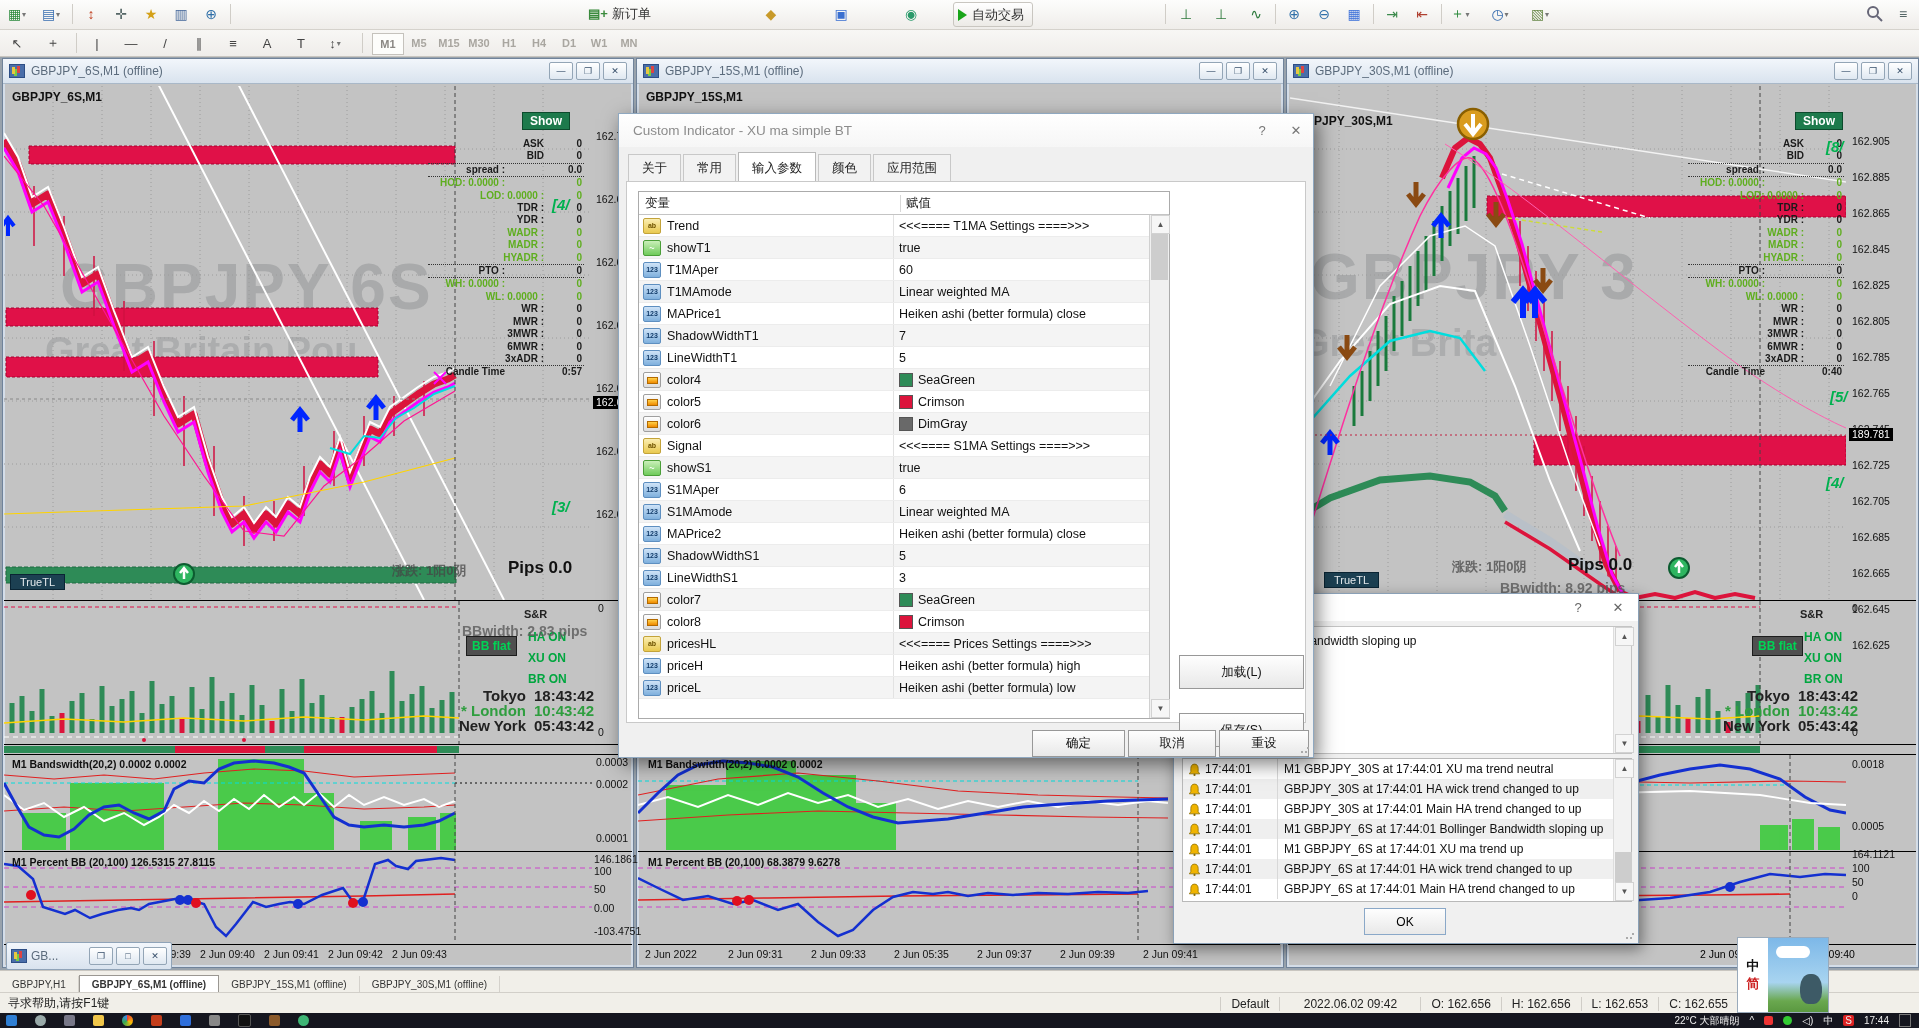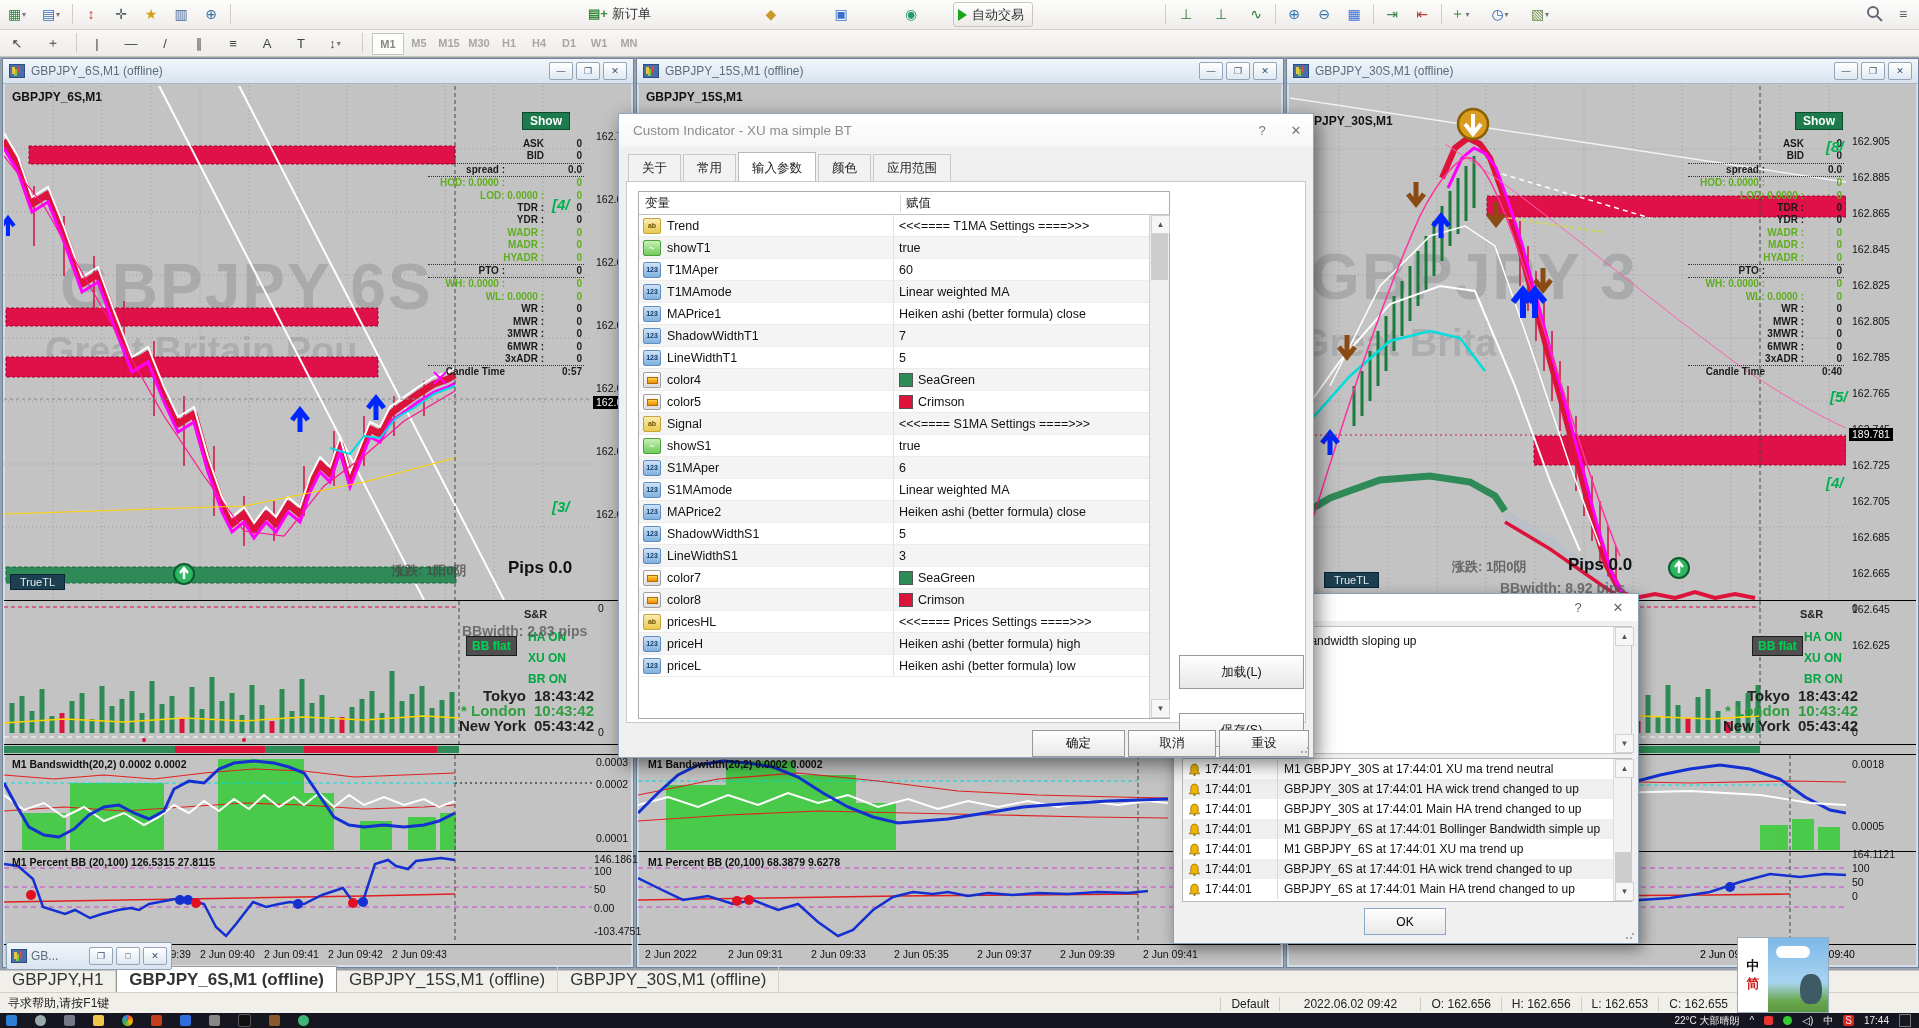--- a/index.html
+++ b/index.html
@@ -109,21 +109,21 @@
   .al-list{position:absolute;left:8px;top:164px;width:448px;height:142px;background:#fff;border:1px solid #b9b9b9;}
   .alrow{display:flex;height:20px;align-items:center;font-size:12px;color:#111;}
   .alrow:nth-child(even){background:#efefef;}
   .albell{width:22px;display:flex;justify-content:center;flex:none;}
   .altime{width:72px;flex:none;}
   .almsg{flex:1;border-left:1px solid #d8d8d8;padding-left:6px;height:100%;display:flex;align-items:center;white-space:nowrap;overflow:hidden;}
   .al-ok{position:absolute;left:190px;top:314px;width:80px;height:25px;background:linear-gradient(#fefefe,#e8e8e8);border:1px solid #8aa8c8;font-size:12px;display:flex;align-items:center;justify-content:center;}
   
   .minwin{position:absolute;left:6px;top:942px;width:156px;height:26px;background:linear-gradient(#f2f6fb,#d9e3ee);border:1px solid #8fa3b8;display:flex;align-items:center;padding:0 4px;gap:4px;z-index:4;border-radius:2px;}
   .tabsrow{position:absolute;left:0;top:970px;width:1919px;height:22px;background:#f1efe9;border-top:1px solid #c9c6c0;display:flex;align-items:flex-end;z-index:3;}
-  .btab{padding:3px 12px 3px 12px;font-size:17px;color:#333;border-right:1px solid #d4d1cb;}
+  .btab{padding:3px 12px 3px 12px;font-size:10px;color:#333;border-right:1px solid #d4d1cb;}
   .btab.active{background:#fff;border:1px solid #9a9792;border-bottom:none;font-weight:bold;}
   .statusbar{position:absolute;left:0;top:992px;width:1919px;height:21px;background:#f1efe9;border-top:1px solid #d2cfc9;display:flex;align-items:center;font-size:12px;color:#222;z-index:3;}
   .stseg{padding:0 10px;border-right:1px solid #d0cdc7;white-space:nowrap;}
   
   .taskbar{position:absolute;left:0;top:1013px;width:1919px;height:15px;background:#15161f;z-index:6;display:flex;align-items:center;}
   .tkico{width:11px;height:11px;border-radius:2px;margin-left:18px;flex:none;}
   .tkright{margin-left:auto;display:flex;align-items:center;color:#eee;font-size:10px;gap:10px;padding-right:8px;}
   .corner{position:absolute;left:1737px;top:937px;width:90px;height:74px;z-index:7;display:flex;border:1px solid #9ab;}
   .c-sticker{width:30px;background:#fff;display:flex;flex-direction:column;align-items:center;justify-content:center;font-weight:bold;}
   .c-img{flex:1;position:relative;background:linear-gradient(#7db8e8,#a8d4f0 60%,#6aa84f 85%,#5a9840);overflow:hidden;}
@@ -920,21 +920,21 @@
           <span class="almsg">GBPJPY_30S at 17:44:01 Main HA trend changed to up</span>
         </div>
           <div class="alrow">
           <span class="albell">
             <svg width="13" height="13" viewBox="0 0 12 12">
                 <path d="M6,1 C3.6,1 2.6,3 2.6,5 L2.6,8 1.2,10 10.8,10 9.4,8 9.4,5 C9.4,3 8.4,1 6,1 Z" fill="#f0b400" stroke="#8a6d00" stroke-width=".7"></path>
                 <circle cx="6" cy="11" r="1" fill="#8a6d00"></circle>
               </svg>
           </span>
           <span class="altime">17:44:01</span>
-          <span class="almsg">M1 GBPJPY_6S at 17:44:01 Bollinger Bandwidth  simple up</span>
+          <span class="almsg">M1 GBPJPY_6S at 17:44:01 Bollinger Bandwidth  sloping up</span>
         </div>
           <div class="alrow">
           <span class="albell">
             <svg width="13" height="13" viewBox="0 0 12 12">
                 <path d="M6,1 C3.6,1 2.6,3 2.6,5 L2.6,8 1.2,10 10.8,10 9.4,8 9.4,5 C9.4,3 8.4,1 6,1 Z" fill="#f0b400" stroke="#8a6d00" stroke-width=".7"></path>
                 <circle cx="6" cy="11" r="1" fill="#8a6d00"></circle>
               </svg>
           </span>
           <span class="altime">17:44:01</span>
           <span class="almsg">M1 GBPJPY_6S at 17:44:01 XU ma   trend up</span>
@@ -1075,20 +1075,30 @@
           </span>
         </div>
           <div class="drow i-color has-chip">
           <span class="dname">
             <span class="rowicon"></span>
             <span>color5</span>
           </span>
           <span class="dval">
             <span class="chip" style="background: rgb(220, 20, 60);"></span>
             <span>Crimson</span>
+          </span>
+        </div>
+          <div class="drow i-color has-chip">
+          <span class="dname">
+            <span class="rowicon"></span>
+            <span>color6</span>
+          </span>
+          <span class="dval">
+            <span class="chip" style="background: rgb(105, 105, 105);"></span>
+            <span>DimGray</span>
           </span>
         </div>
           <div class="drow i-ab">
           <span class="dname">
             <span class="rowicon"></span>
             <span>Signal</span>
           </span>
           <span class="dval">
 
             <span>&lt;&lt;&lt;====  S1MA Settings ====&gt;&gt;&gt;</span>

